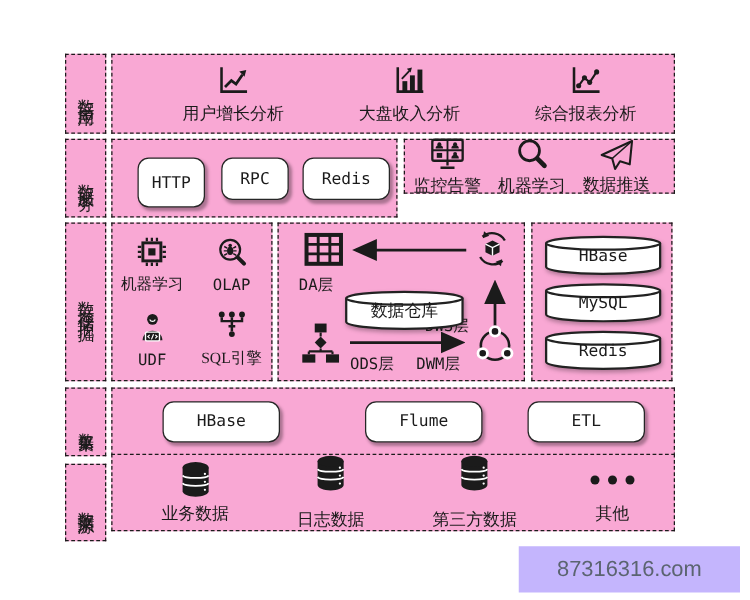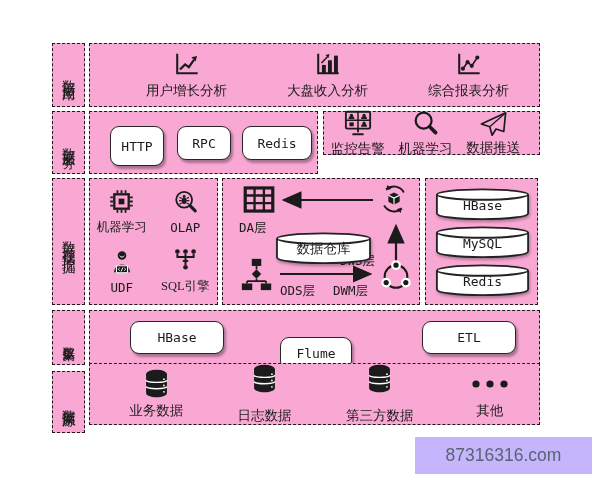--- a/index.html
+++ b/index.html
@@ -240,21 +240,21 @@
     </div>
   </div>
 
   <div class="dbox vlabel sp0" style="left:52px;top:310px;width:33px;height:55px;">
     <span>数据采集</span>
   </div>
   <div class="dbox" style="left:89px;top:310px;width:451px;height:55px;">
     <div class="btn" style="left:40px;top:10px;width:94px;height:33px;">
       <span>HBase</span>
     </div>
-    <div class="btn" style="left:190px;top:10px;width:72px;height:33px;margin-top:16px;">
+    <div class="btn" style="left:202px;top:10px;width:94px;height:33px;">
       <span>Flume</span>
     </div>
     <div class="btn" style="left:332px;top:10px;width:94px;height:33px;">
       <span>ETL</span>
     </div>
   </div>
 
   <div class="dbox vlabel sp1" style="left:52px;top:371px;width:33px;height:62px;">
     <span>数据来源</span>
   </div>

